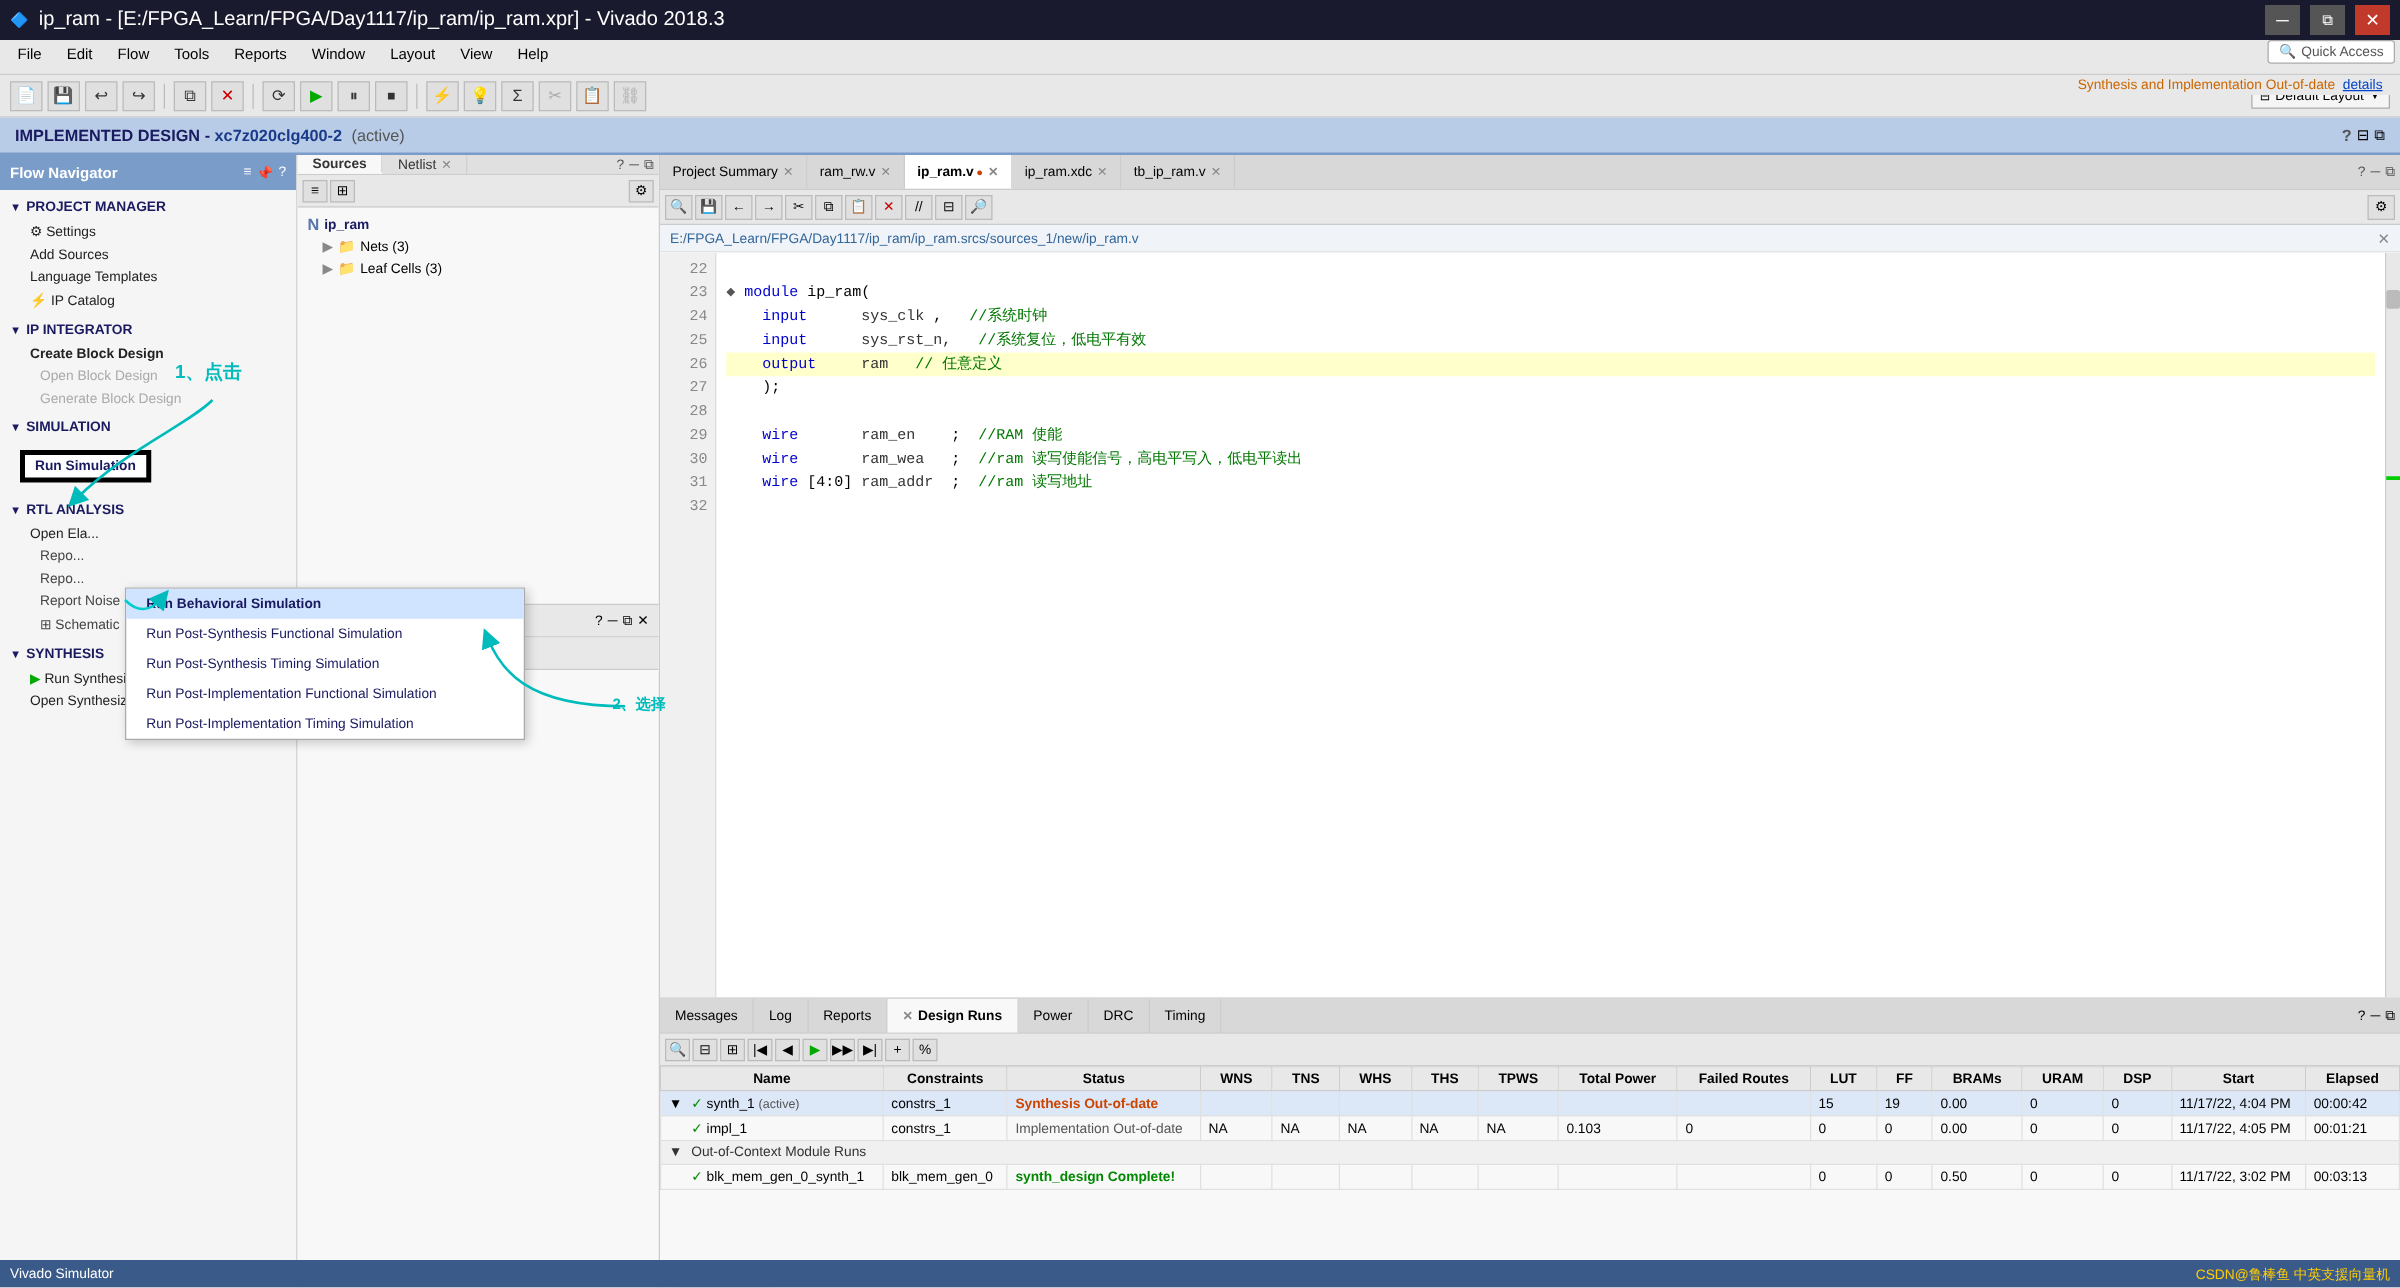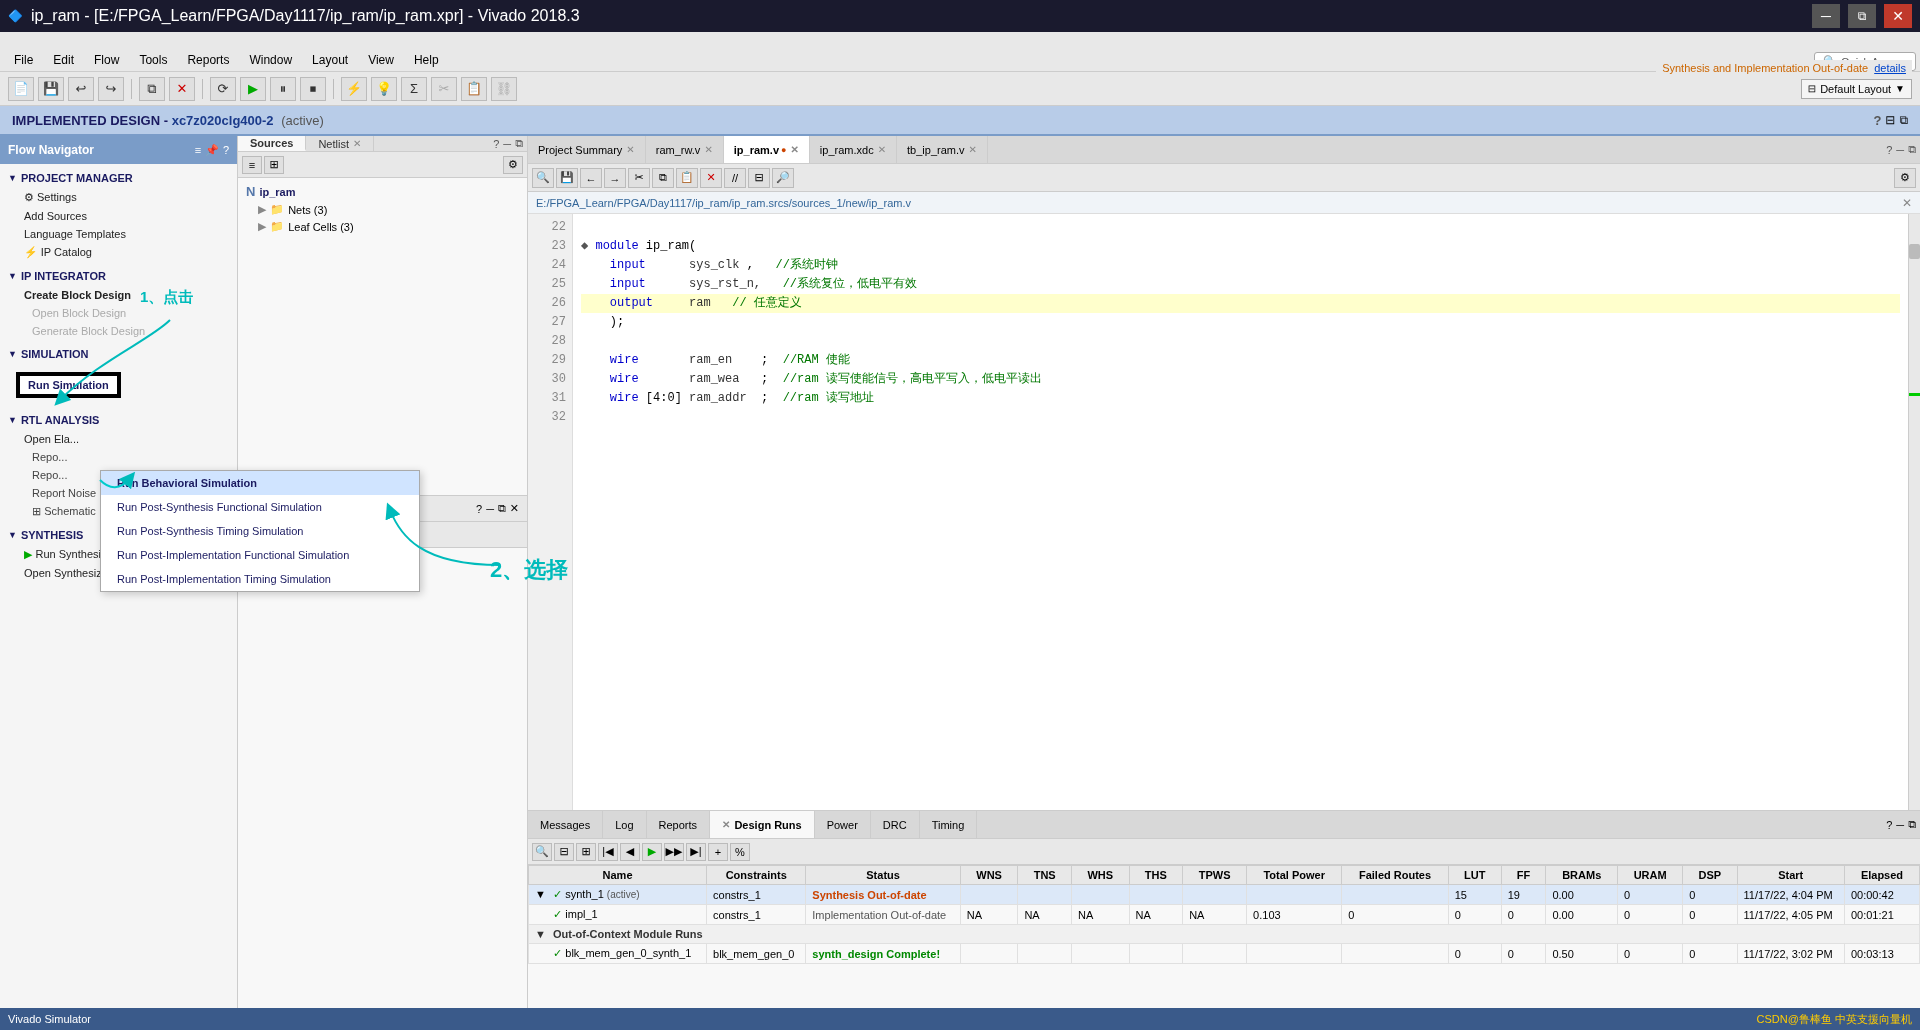--- a/index.html
+++ b/index.html
@@ -2,21 +2,21 @@
 <html><head>
   <meta charset="utf-8">
   <style>
     * { box-sizing: border-box; margin: 0; padding: 0; }
     body { font-family: 'Segoe UI', Tahoma, Geneva, Verdana, sans-serif; font-size: 12px; background: #f0f0f0; color: #000; overflow: hidden; width: 1920px; height: 1030px; }
     
     
     #title-bar { background: #1a1a2e; color: #fff; height: 32px; display: flex; align-items: center; justify-content: space-between; padding: 0 8px; font-size: 12px; }
     
     
-    #menu-bar { background: #e8e8e8; height: 40px; display: flex; align-items: flex-end; padding: 0 4px; border-bottom: 1px solid #ccc; }
+    #menu-bar { background: #e8e8e8; height: 28px; display: flex; align-items: flex-start; padding: 0 4px; border-bottom: 1px solid #ccc; }
     #menu-bar .menu-item { padding: 4px 10px; cursor: pointer; font-size: 12px; }
     #quick-access-area { margin-left: auto; display: flex; align-items: center; }
     #quick-access-box { border: 1px solid #aaa; border-radius: 3px; padding: 2px 8px; font-size: 11px; color: #555; display: flex; align-items: center; gap: 4px; cursor: pointer; background: #fff; }
     
     
     #toolbar { background: #e8e8e8; height: 34px; display: flex; align-items: center; padding: 0 8px; gap: 4px; border-bottom: 1px solid #ccc; }
     .tb-btn { width: 26px; height: 24px; background: #e0e0e0; border: 1px solid #bbb; cursor: pointer; display: flex; align-items: center; justify-content: center; font-size: 13px; color: #333; }
     .tb-sep { width: 1px; height: 20px; background: #bbb; margin: 0 3px; }
     #layout-selector { margin-left: auto; border: 1px solid #aaa; background: #f5f5f5; padding: 3px 6px; font-size: 11px; cursor: pointer; display: flex; align-items: center; gap: 4px; }
     
@@ -533,21 +533,21 @@
                 <td>0</td>
                 <td>0</td>
                 <td>0.00</td>
                 <td>0</td>
                 <td>0</td>
                 <td>11/17/22, 4:05 PM</td>
                 <td>00:01:21</td>
               </tr>
 
               <tr style="background:#f0f0f0;">
-                <td colspan="17" style="font-weight:bold;color:#333;">
+                <td colspan="17" style="font-weight:normal;color:#333;">
                   <span style="margin-right:4px;cursor:pointer;">▼</span>
                   Out-of-Context Module Runs
                 </td>
               </tr>
 
               <tr>
                 <td style="padding-left:24px;">
                   <span class="check-green">✓</span>
                   <span> blk_mem_gen_0_synth_1</span>
                 </td>
@@ -587,21 +587,21 @@
   <div id="sim-dropdown" style="left: 100px; top: 470px;">
     <div class="dd-item" style="background:#d0e4ff;font-weight:bold;">Run Behavioral Simulation</div>
     <div class="dd-item">Run Post-Synthesis Functional Simulation</div>
     <div class="dd-item">Run Post-Synthesis Timing Simulation</div>
     <div class="dd-item">Run Post-Implementation Functional Simulation</div>
     <div class="dd-item">Run Post-Implementation Timing Simulation</div>
   </div>
 
   <div class="annotation" style="left: 140px; top: 288px; color: #00bbbb;">1、点击</div>
 
-  <div class="annotation" style="left: 490px; top: 555px; color: #00bbbb; font-size: 22px;">2、选择</div>
+  <div class="annotation" style="left: 490px; top: 555px; color: #00bbbb; font-size: 12px;">2、选择</div>
 
   <svg style="position:absolute;left:0;top:0;width:1920px;height:1030px;pointer-events:none;z-index:150;">
     <defs>
       <marker id="arrowhead1" markerWidth="8" markerHeight="8" refX="4" refY="4" orient="auto">
         <path d="M0,0 L0,8 L8,4 z" fill="#00bbbb"></path>
       </marker>
     </defs>
 
     <path d="M 170 320 C 150 340 100 360 60 400" stroke="#00bbbb" stroke-width="2" fill="none" marker-end="url(#arrowhead1)"></path>
 

